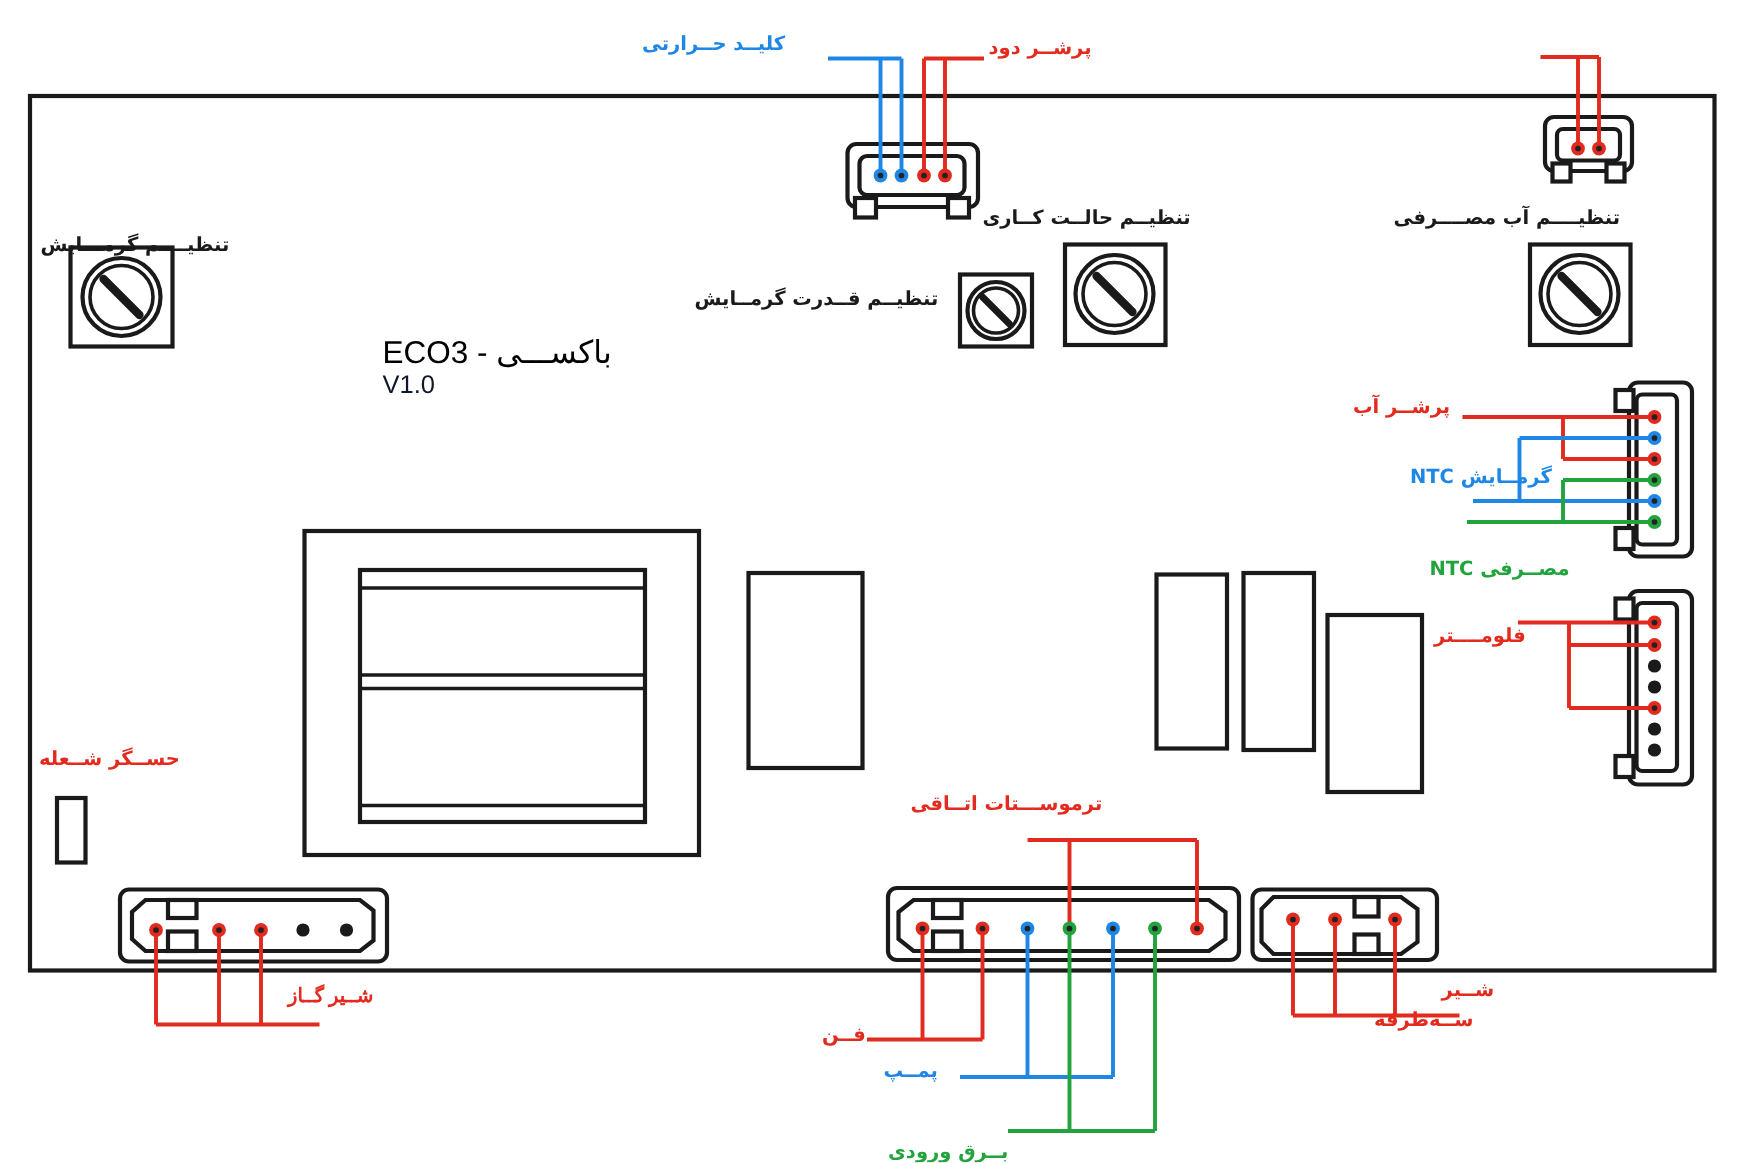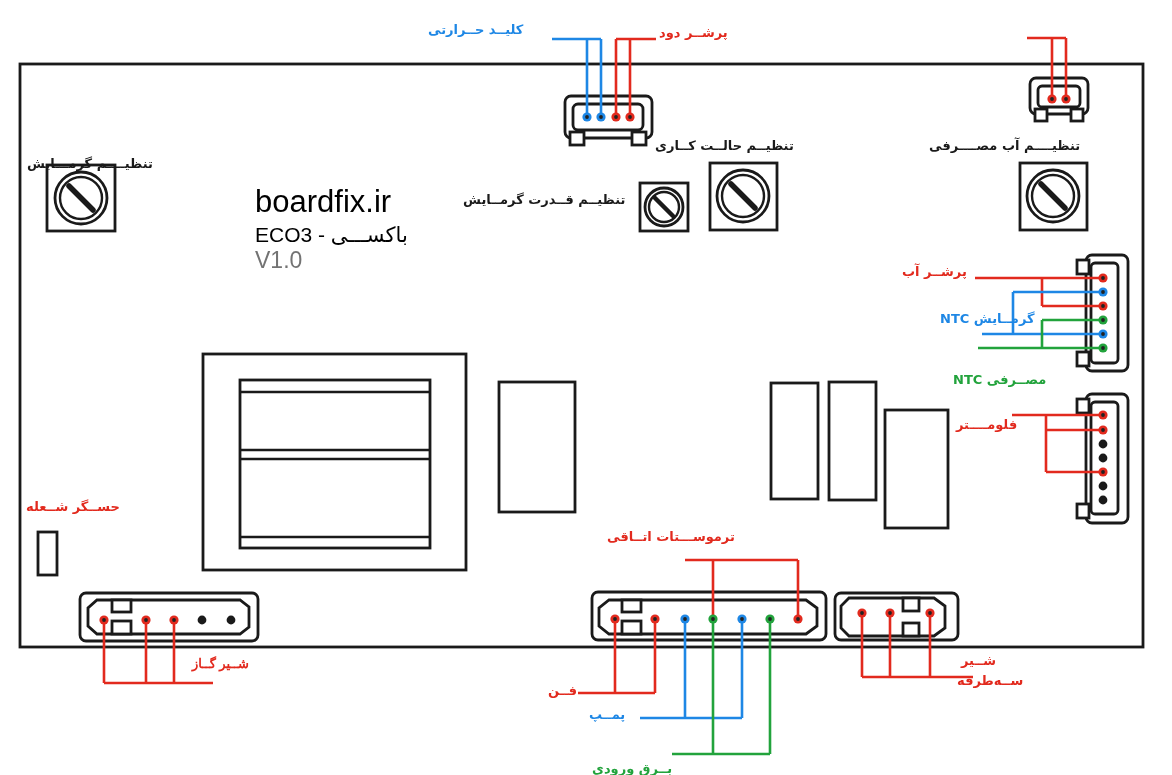--- a/index.html
+++ b/index.html
@@ -15,21 +15,21 @@
     position:absolute; white-space:nowrap; font-size:13px; font-weight:bold;
     color:var(--c-ink); line-height:1.15; direction:ltr;
   }
   .red{color:var(--c-red);} .blue{color:var(--c-blue);} .green{color:var(--c-green);}
   .brand{
     position:absolute; left:255px; top:184px; font-size:31px; color:#000;
     font-family:"Liberation Sans", sans-serif; font-weight:normal;
   }
   .model{position:absolute; left:255px; top:223px; font-size:21px; color:#000;
     font-family:"Liberation Sans","DejaVu Sans",sans-serif;}
-  .version{position:absolute; left:255px; top:247px; font-size:23px; color:#737373;
+  .version{position:absolute; left:255px; top:247px; font-size:17px; color:#0f172a;
     font-family:"Liberation Sans", sans-serif;}
   
   .ol{fill:#ffffff; stroke:var(--c-ink); stroke-width:2.8;}
   .ol-thin{fill:none; stroke:var(--c-ink); stroke-width:2.4;}
   .wire-red{fill:none; stroke:var(--c-red); stroke-width:2.6;}
   .wire-blue{fill:none; stroke:var(--c-blue); stroke-width:2.6;}
   .wire-green{fill:none; stroke:var(--c-green); stroke-width:2.6;}
   .pin-red{fill:var(--c-red);} .pin-blue{fill:var(--c-blue);}
   .pin-green{fill:var(--c-green);} .pin-black{fill:#1a1a1a;}
   .pin-core{fill:#222222;}
@@ -217,21 +217,20 @@
     <g>
       <circle cx="862" cy="613" r="4.6" class="pin-red"></circle>
         <circle cx="862" cy="613" r="1.9" class="pin-core"></circle>
       <circle cx="890" cy="613" r="4.6" class="pin-red"></circle>
         <circle cx="890" cy="613" r="1.9" class="pin-core"></circle>
       <circle cx="930" cy="613" r="4.6" class="pin-red"></circle>
         <circle cx="930" cy="613" r="1.9" class="pin-core"></circle>
     </g>
   </svg>
 
-  <div class="brand">boardfix.ir</div>
   <div class="model">ECO3 - باکســـی</div>
   <div class="version">V1.0</div>
 
   <div class="lbl" style="left:27px; top:134px;margin-top:23px;">تنظیــــم گرمـــایش</div>
   <div class="lbl" style="left:443px; top:193px;margin-left:20px;">تنظیــم قــدرت گرمــایش</div>
   <div class="lbl" style="left:655px; top:139px;">تنظیــم حالــت کــاری</div>
   <div class="lbl" style="left:929px; top:139px;">تنظیــــم آب مصــــرفی</div>
 
   <div class="lbl blue" style="left:428px; top:23px;">کلیــد حــرارتی</div>
   <div class="lbl red" style="left:659px; top:26px;">پرشــر دود</div>
@@ -239,15 +238,15 @@
   <div class="lbl blue" style="left:940px; top:312px;">NTC گرمــایش</div>
   <div class="lbl green" style="left:953px; top:373px;">NTC مصــرفی</div>
   <div class="lbl red" style="left:956px; top:418px;">فلومــــتر</div>
   <div class="lbl red" style="left:26px; top:500px;">حســگر شــعله</div>
   <div class="lbl red" style="left:192px; top:657px;font-family:Liberation Serif, serif;">شــیر گــاز</div>
   <div class="lbl red" style="left:607px; top:530px;">ترموســـتات اتــاقی</div>
   <div class="lbl red" style="left:548px; top:684px;text-align:center;">فــن</div>
   <div class="lbl blue" style="left:589px; top:708px;">پمــپ</div>
   <div class="lbl green" style="left:592px; top:742px;margin-top:20px;">بــرق ورودی</div>
   <div class="lbl red" style="left:961px; top:654px;">شــیر</div>
-  <div class="lbl red" style="left:957px; top:674px;">ســه‌طرفه</div>
+  <div class="lbl red" style="left:916px; top:674px;">ســه‌طرفه</div>
 
 </div>
 
 </body></html>

